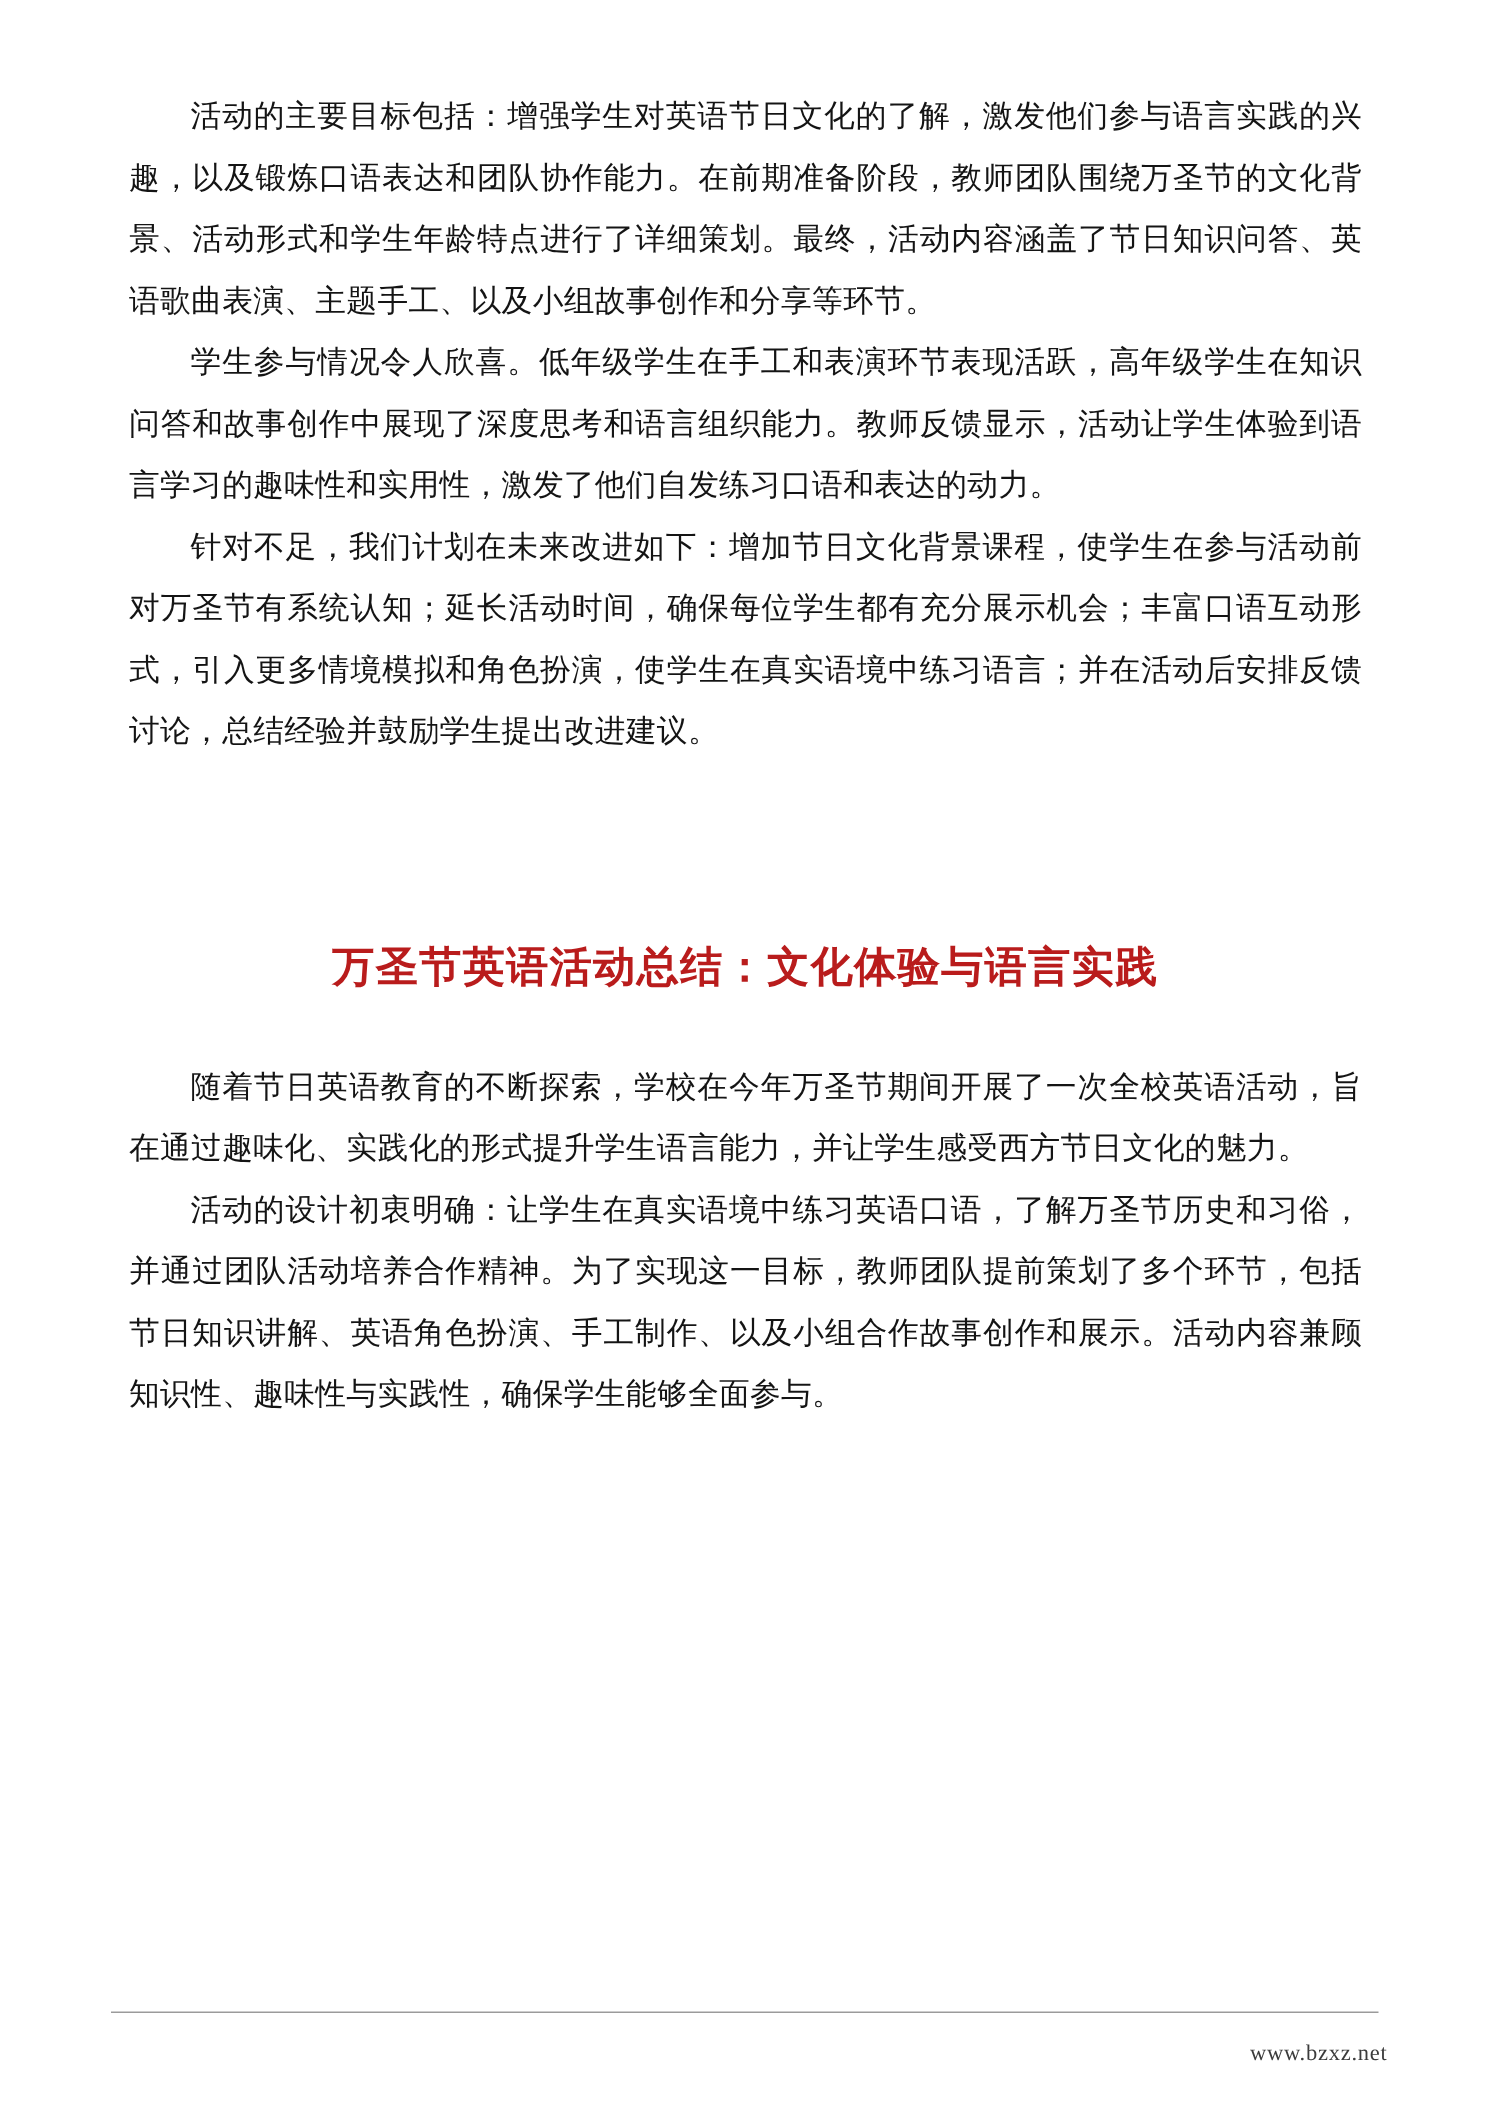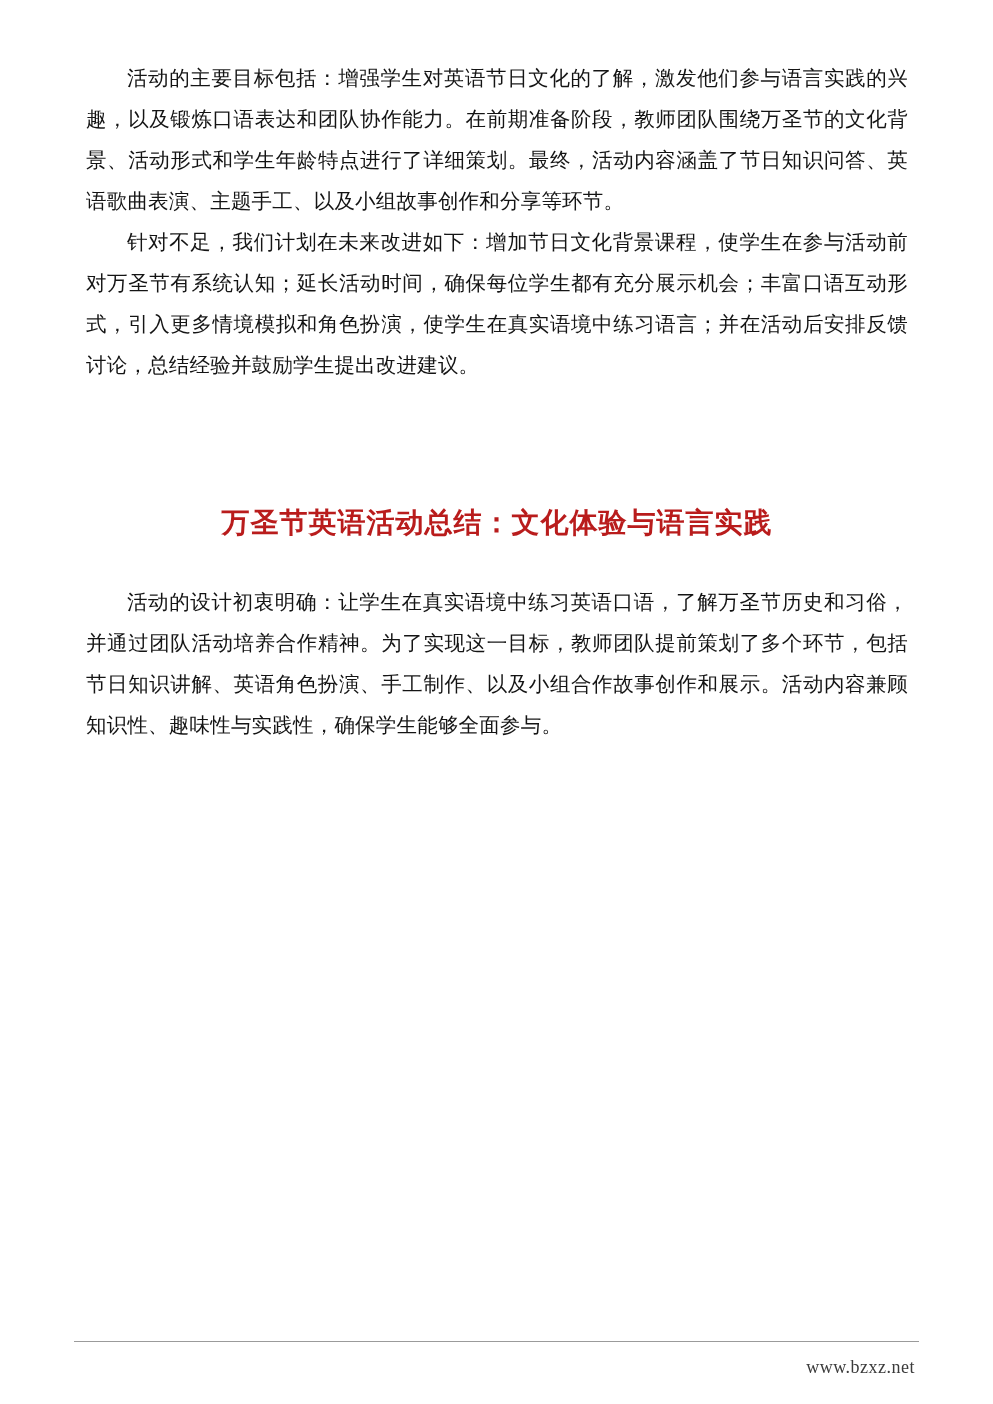--- a/index.html
+++ b/index.html
@@ -54,42 +54,44 @@
   .footer-rule {
     position: absolute;
     left: 74px;
     right: 74px;
     bottom: 62px;
     height: 1px;
     background: #9b9b9b;
   }
   .footer-text {
     position: absolute;
-    right: 78px;
+    right: 68px;
     bottom: 26px;
-    font-size: 18px;
+    font-size: 15px;
     color: #3b3b3b;
     font-family: "Liberation Serif", "DejaVu Serif", serif;
     letter-spacing: 0.5px;
   }
 </style>
 </head>
 <body>
 
 <div class="page">
   <div class="content">
 
     <p class="para">活动的主要目标包括：增强学生对英语节日文化的了解，激发他们参与语言实践的兴趣，以及锻炼口语表达和团队协作能力。在前期准备阶段，教师团队围绕万圣节的文化背景、活动形式和学生年龄特点进行了详细策划。最终，活动内容涵盖了节日知识问答、英语歌曲表演、主题手工、以及小组故事创作和分享等环节。</p>
+    <p class="para">学生参与情况令人欣喜。低年级学生在手工和表演环节表现活跃，高年级学生在知识问答和故事创作中展现了深度思考和语言组织能力。教师反馈显示，活动让学生体验到语言学习的趣味性和实用性，激发了他们自发练习口语和表达的动力。</p>
     <p class="para">针对不足，我们计划在未来改进如下：增加节日文化背景课程，使学生在参与活动前对万圣节有系统认知；延长活动时间，确保每位学生都有充分展示机会；丰富口语互动形式，引入更多情境模拟和角色扮演，使学生在真实语境中练习语言；并在活动后安排反馈讨论，总结经验并鼓励学生提出改进建议。</p>
 
     <div class="gap-before-heading"></div>
 
     <h1 class="heading">万圣节英语活动总结：文化体验与语言实践</h1>
 
     <div class="gap-after-heading"></div>
 
+    <p class="para">随着节日英语教育的不断探索，学校在今年万圣节期间开展了一次全校英语活动，旨在通过趣味化、实践化的形式提升学生语言能力，并让学生感受西方节日文化的魅力。</p>
     <p class="para">活动的设计初衷明确：让学生在真实语境中练习英语口语，了解万圣节历史和习俗，并通过团队活动培养合作精神。为了实现这一目标，教师团队提前策划了多个环节，包括节日知识讲解、英语角色扮演、手工制作、以及小组合作故事创作和展示。活动内容兼顾知识性、趣味性与实践性，确保学生能够全面参与。</p>
 
   </div>
 
   <div class="footer-rule"></div>
   <div class="footer-text">www.bzxz.net</div>
 </div>
 
 </body></html>

